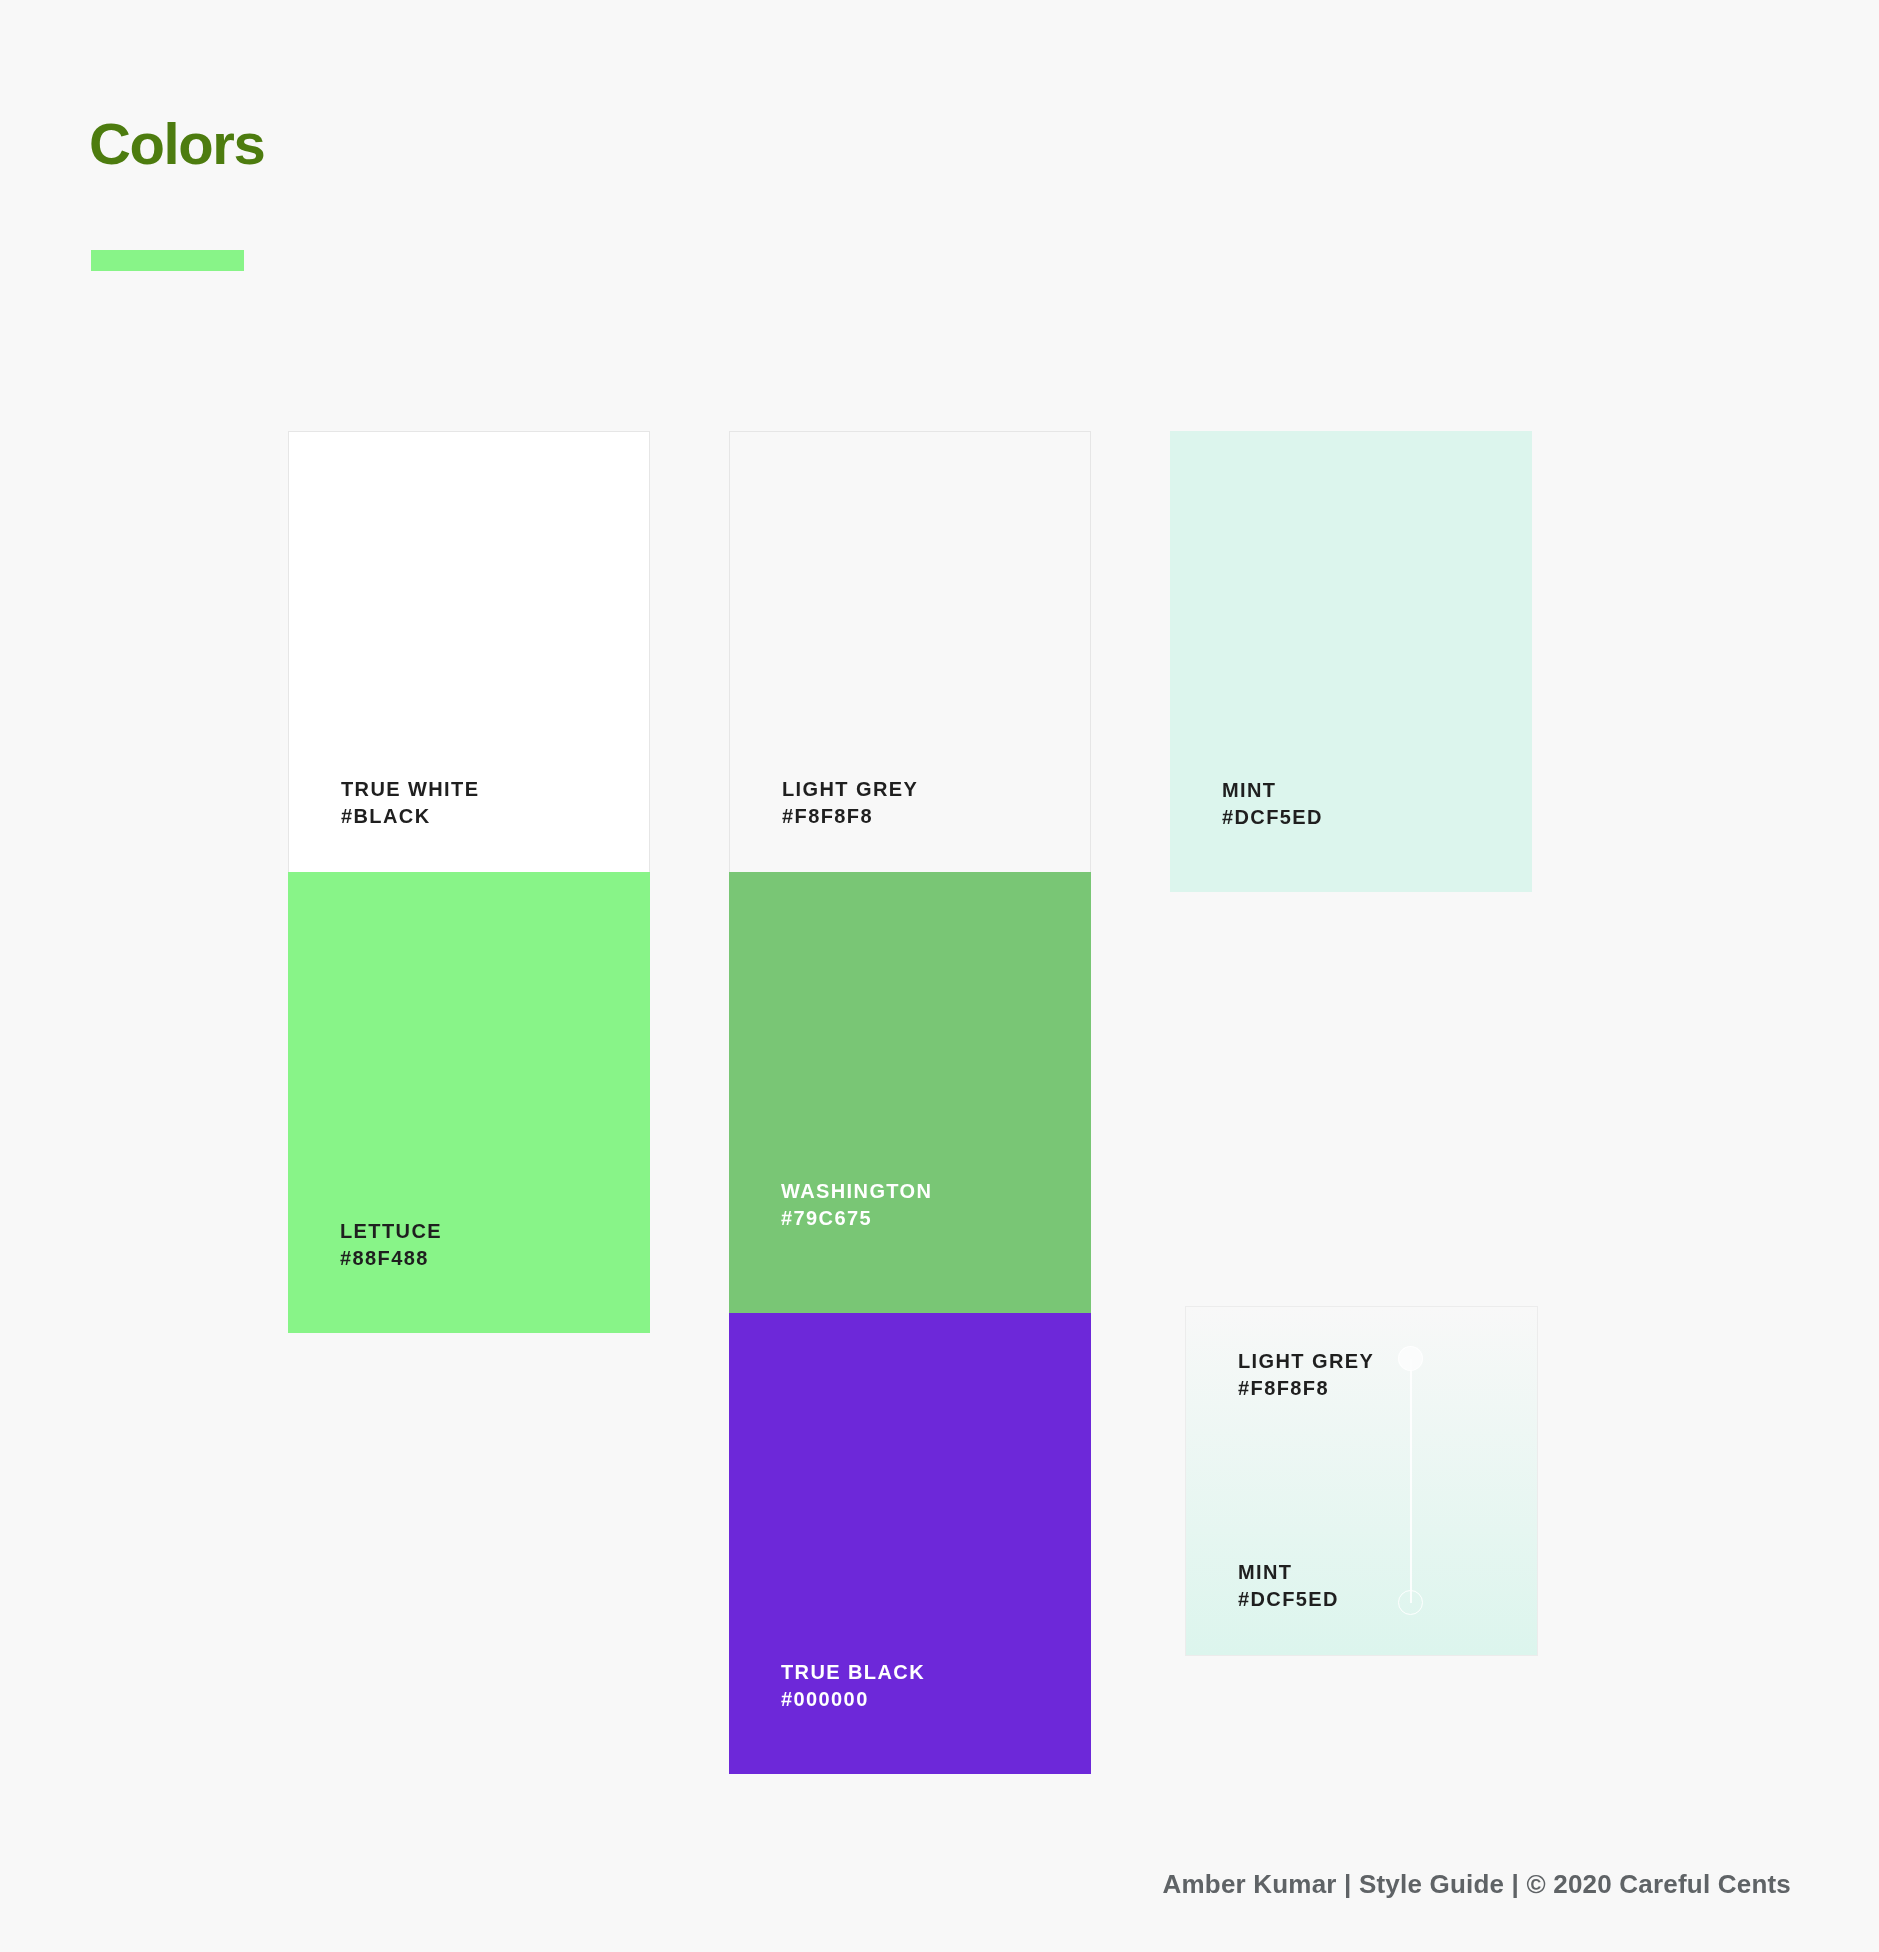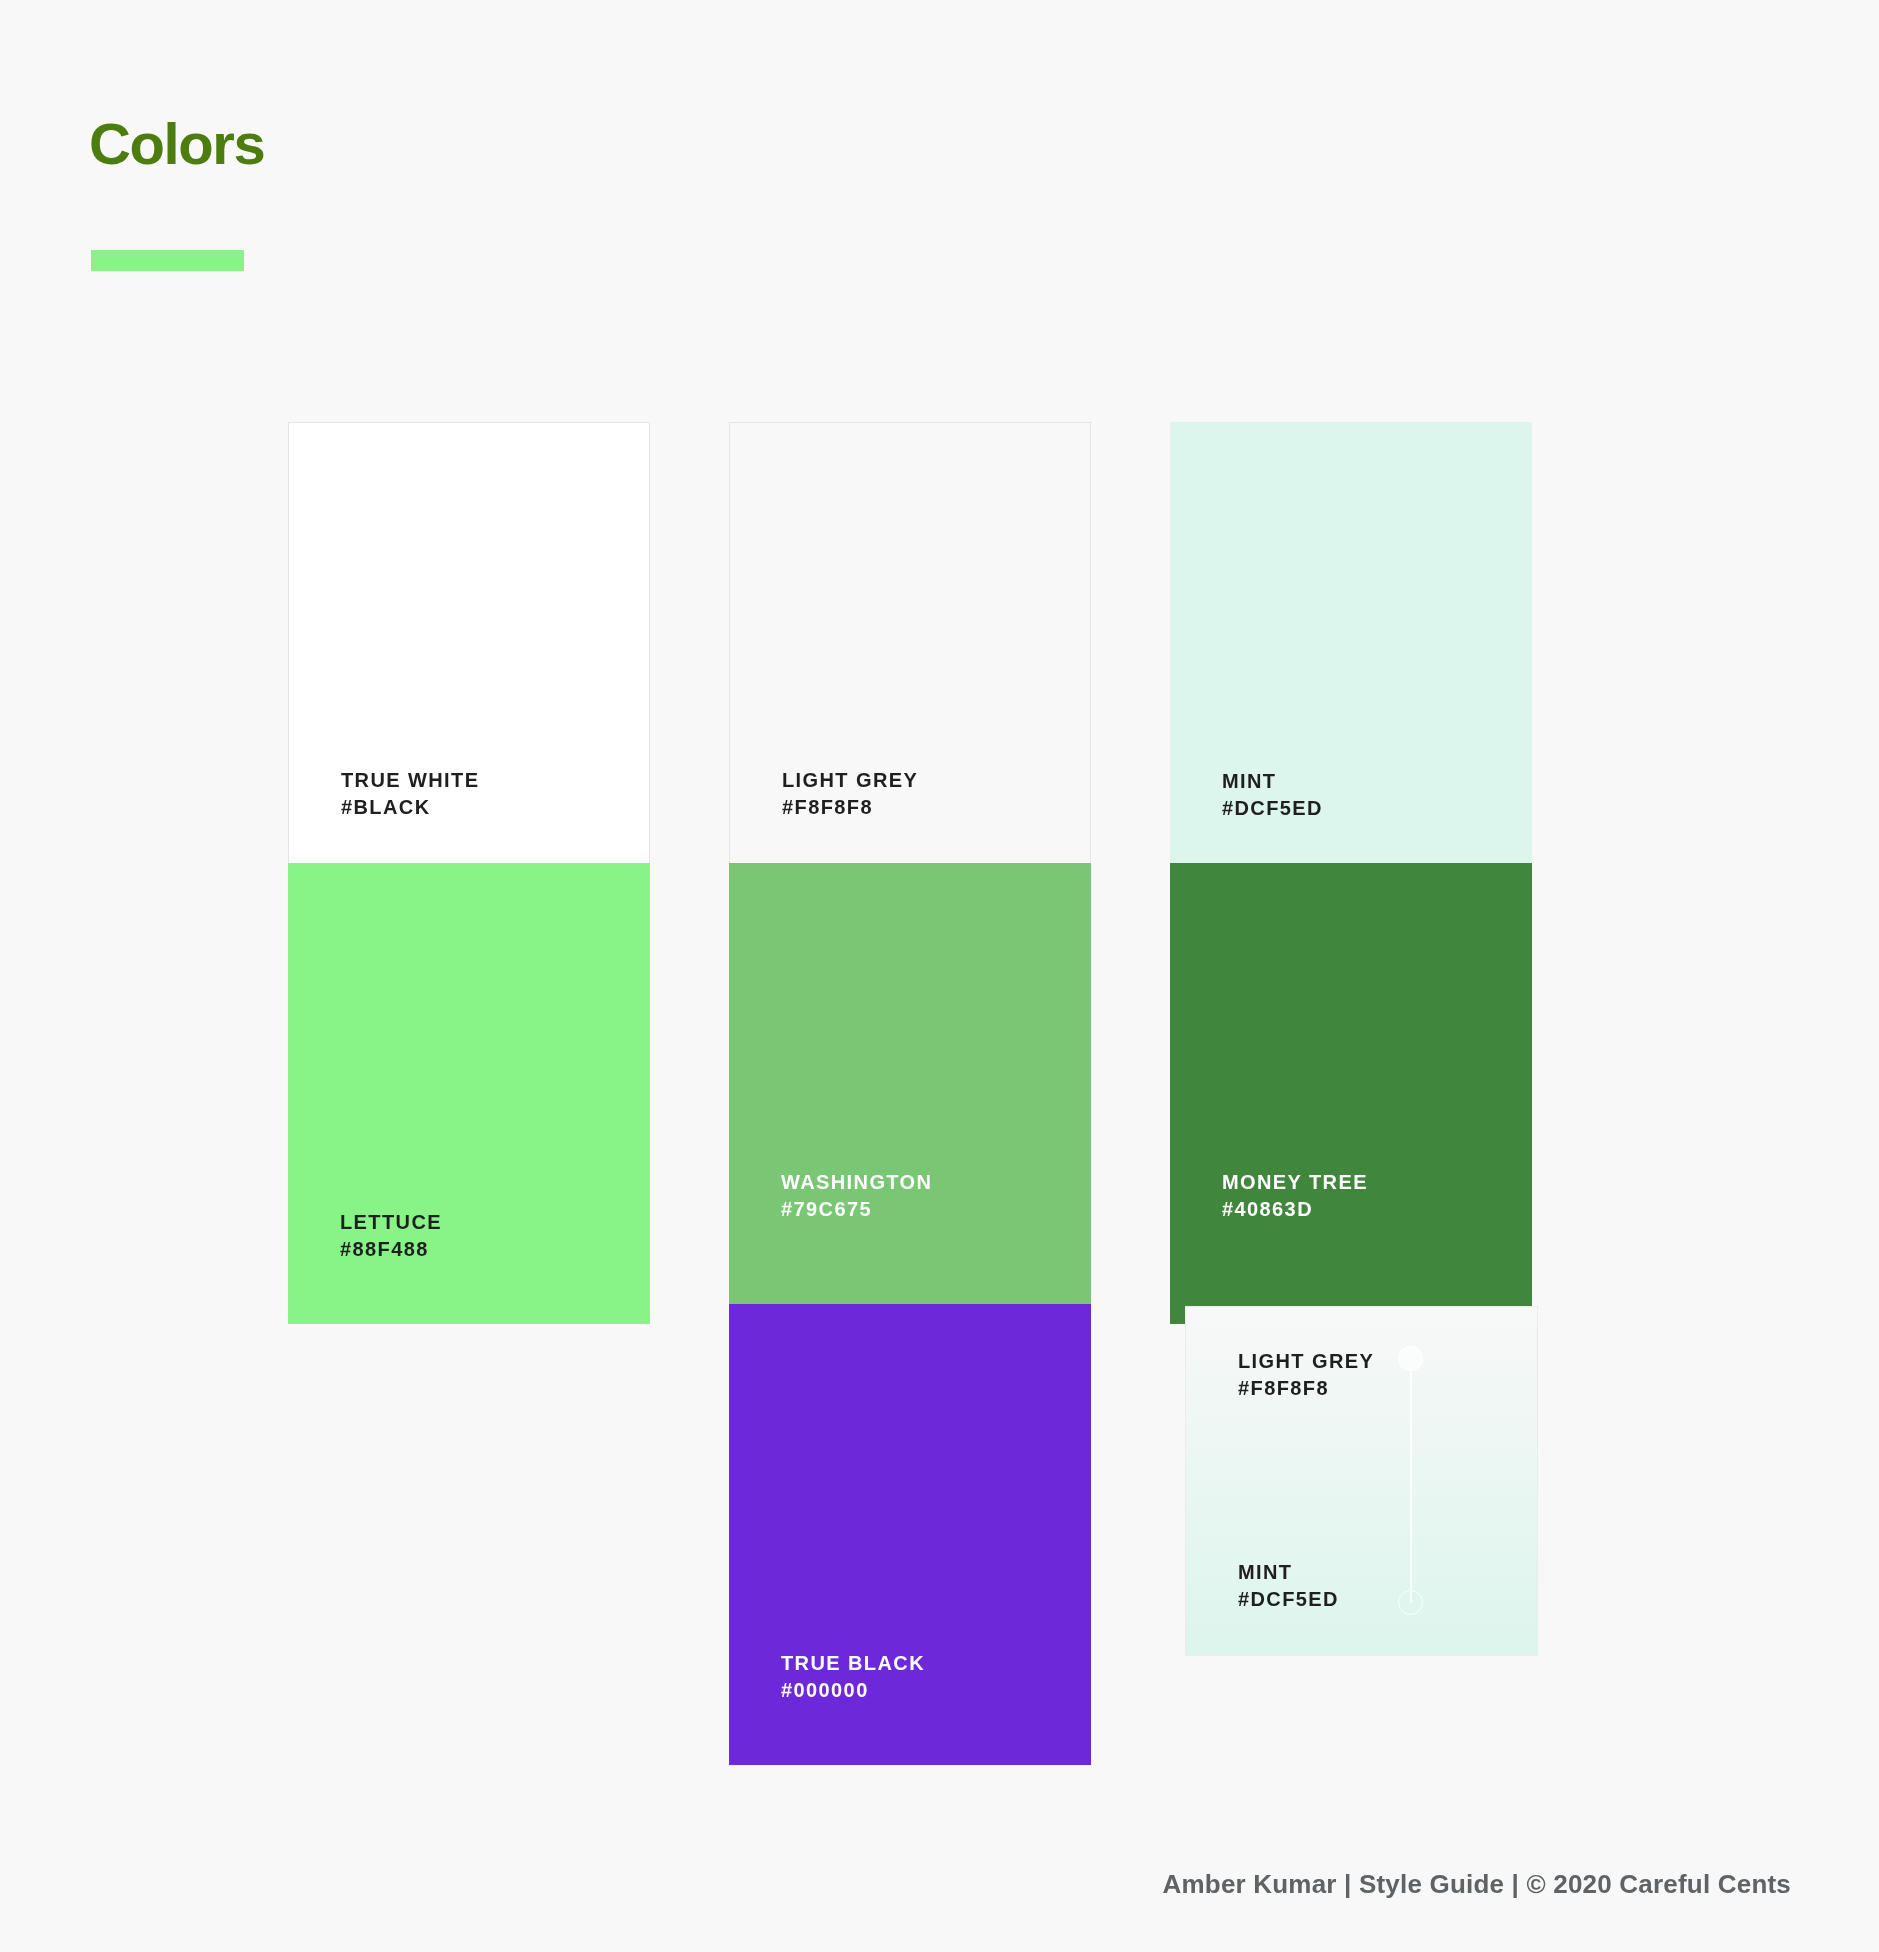--- a/index.html
+++ b/index.html
@@ -52,21 +52,21 @@
 
   .row {
     position: relative;
     height: 359px;
     margin-bottom: 82px;
   }
   .row:last-child { margin-bottom: 0; }
 
   .swatch {
     position: absolute;
-    top: 3px;
+    top: 12px;
     width: 362px;
     height: 461px;
     display: flex;
     flex-direction: column;
     justify-content: flex-end;
   }
   .col1 { left: 0px; }
   .col2 { left: 441px; }
   .col3 { left: 882px; }
 
@@ -192,26 +192,20 @@
         </div>
       </div>
 
       <div class="swatch col2 label-mid" id="sw4" style="background: rgb(121, 198, 117); color: rgb(255, 255, 255);">
         <div class="swatch-label">
           <span class="swatch-name">WASHINGTON</span>
           <span class="swatch-hex">#79C675</span>
         </div>
       </div>
 
-      <div class="swatch col3 label-mid" id="sw5" style="background: rgb(64, 134, 61); color: rgb(255, 255, 255);">
-        <div class="swatch-label">
-          <span class="swatch-name">MONEY TREE</span>
-          <span class="swatch-hex">#40863D</span>
-        </div>
-      </div>
 
     </div>
 
     <div class="row">
 
 
       <div class="swatch col2 label-low" id="sw7" style="background: #6d28d9; color: rgb(255, 255, 255);">
         <div class="swatch-label">
           <span class="swatch-name">TRUE BLACK</span>
           <span class="swatch-hex">#000000</span>

